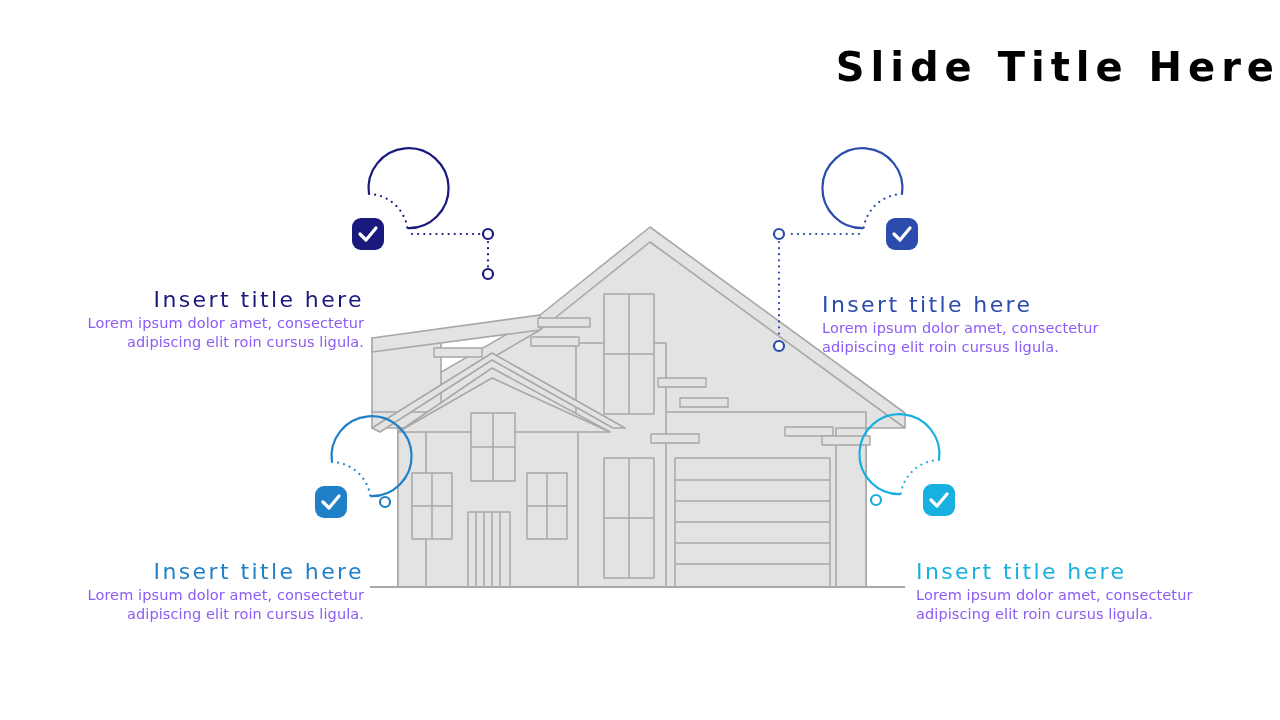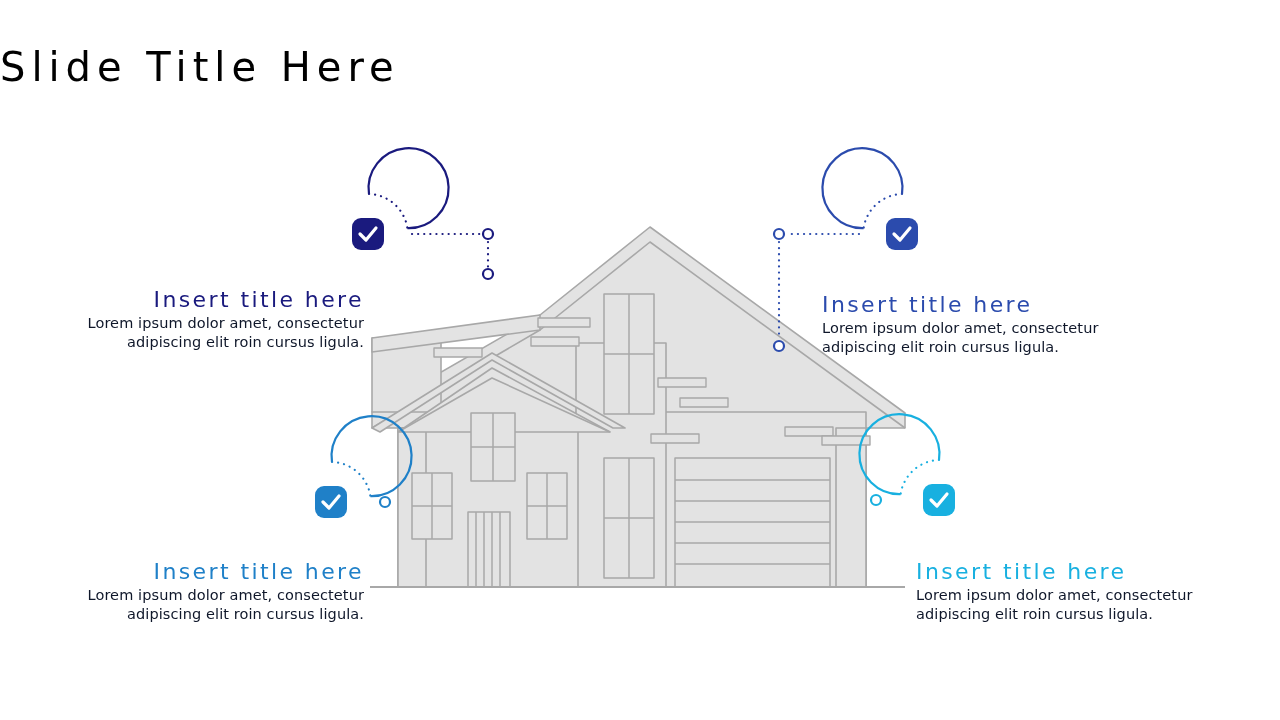--- a/index.html
+++ b/index.html
@@ -18,23 +18,23 @@
     position: relative;
     width: 1280px;
     height: 720px;
     background: #ffffff;
   }
   #slide-title {
     position: absolute;
     left: 0;
     top: 44px;
     width: 1280px;
-    text-align: left;
+    text-align: right;
     font-size: 40px;
-    font-weight: 400;
+    font-weight: 700;
     letter-spacing: 6px;
     color: #000000;
     white-space: nowrap;
   }
   .house-layer {
     position: absolute;
     left: 0;
     top: 0;
     width: 1280px;
     height: 720px;
@@ -51,21 +51,21 @@
   }
   .callout-title {
     font-size: 22px;
     letter-spacing: 2.4px;
     font-weight: 400;
     white-space: nowrap;
     line-height: 1.25;
   }
   .callout-body {
     font-size: 14.5px;
-    color: #0f172a;
+    color: #8b5cf6;
     line-height: 1.35;
     letter-spacing: 0.1px;
   }
   .t-left { text-align: right; }
   .t-right { text-align: left; }
 
   
   #text-tl { left: 54px;  top: 286px; width: 310px; }
   #text-tr { left: 822px; top: 291px; width: 320px; }
   #text-bl { left: 54px;  top: 558px; width: 310px; }

